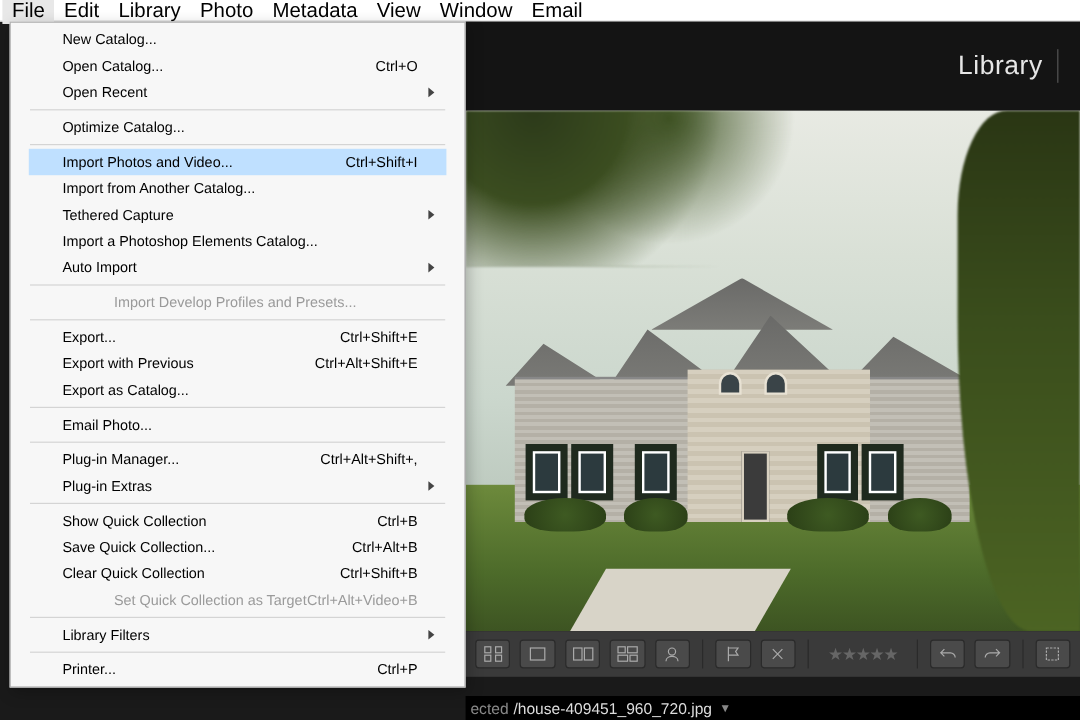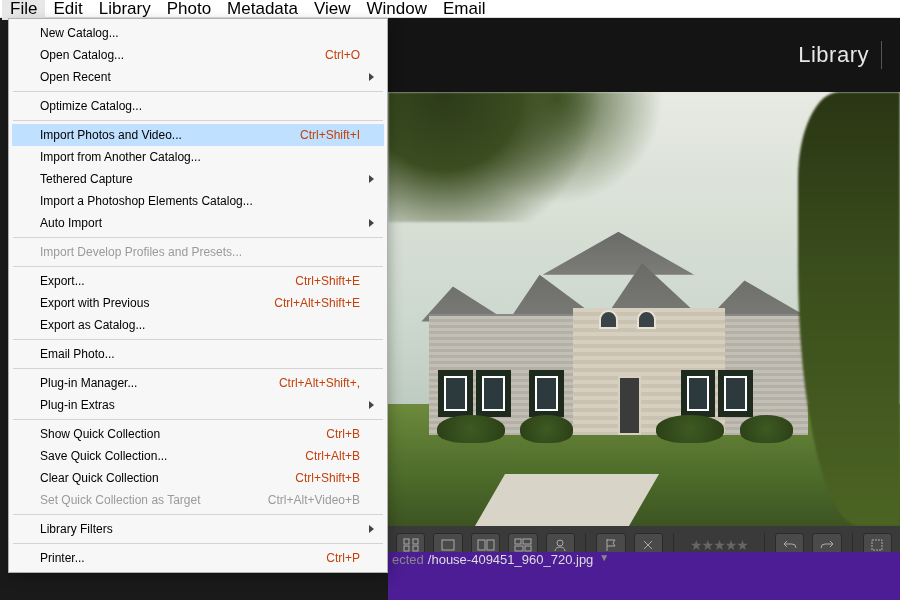--- a/index.html
+++ b/index.html
@@ -6,25 +6,25 @@
   body { font-family: "Segoe UI", Tahoma, sans-serif; font-size: 12px; background: #1a1a1a; width: 900px; height: 600px; overflow: hidden; position: relative; }
 
   .menubar { background: #fff; height: 18px; display: flex; align-items: center; padding: 0 2px; border-bottom: 1px solid #ddd; }
   .menubar-item { padding: 1px 8px; color: #000; cursor: default; font-size: 17px; }
   .menubar-item.open { background: #e8e8e8; }
 
   .topstrip { position: absolute; left: 388px; right: 0; top: 18px; height: 74px; background: #141414; display: flex; align-items: center; justify-content: flex-end; padding-right: 18px; }
   .module-label { color: #e6e6e6; font-size: 22px; font-weight: 300; letter-spacing: 0.5px; padding-right: 12px; }
   .module-sep { width: 1px; height: 28px; background: #555; }
 
-  .dropdown { position: absolute; left: 8px; top: 18px; width: 380px; background: #f7f7f7; border: 1px solid #b0b0b0; box-shadow: 2px 4px 12px rgba(0,0,0,0.25); padding: 3px 3px; z-index: 10; }
+  .dropdown { position: absolute; left: 8px; top: 18px; width: 380px; background: #f7f7f7; border: 1px solid #b0b0b0; box-shadow: 2px 4px 12px rgba(0,0,0,0.25); padding: 3px 15px; z-index: 10; }
   .menu-item { display: flex; align-items: center; height: 22px; padding: 0 24px 0 28px; color: #000; position: relative; font-size: 12px; }
   .menu-item .label { flex: 1; }
-  .menu-item .shortcut { color: #c2410c; font-size: 12px; }
-  .menu-item.disabled { color: #9a9a9a; }
+  .menu-item .shortcut { color: #000000; font-size: 12px; }
+  .menu-item.disabled { color: #9a9a9a; margin-left: 43px; }
   .menu-item.disabled .shortcut { color: #9a9a9a; }
   .menu-item.highlight { background: #bfe0ff; }
   .menu-item.has-sub::after { content: ""; position: absolute; right: 10px; top: 50%; transform: translateY(-50%); border-left: 5px solid #444; border-top: 4px solid transparent; border-bottom: 4px solid transparent; }
   .menu-sep { height: 1px; background: #d4d4d4; margin: 3px 1px; }
 
   .photo-area { position: absolute; left: 388px; right: 0; top: 92px; bottom: 74px; background: #2c2c2c; overflow: hidden; }
   .photo { width: 100%; height: 100%; position: relative; }
   .sky { position: absolute; inset: 0; background: linear-gradient(180deg,#e8eae3 0%,#d9e0d6 28%,#cbd7cd 55%,#aab8ac 100%); }
   .tree-l { position: absolute; left: 0; top: 0; width: 55%; height: 30%; background: radial-gradient(circle at 20% 0%, #2c3a1a 0%, #3b4d20 30%, transparent 60%), radial-gradient(circle at 60% 5%, #415626 0%, transparent 50%); filter: blur(1px); }
   .tree-r { position: absolute; right: 0; top: 0; width: 20%; height: 100%; background: linear-gradient(180deg,#2a3614 0%,#3a4d1c 40%,#4c6423 100%); border-radius: 40% 0 0 60% / 20% 0 0 60%; filter: blur(1px); }
@@ -51,21 +51,21 @@
   .bush.b2 { left: 24%; width: 14%; }
   .bush.b3 { left: 60%; width: 18%; }
   .bush.b4 { left: 82%; width: 14%; }
 
   .toolbar { position: absolute; left: 388px; right: 0; bottom: 36px; height: 38px; background: #3a3a3a; display: flex; align-items: center; padding: 0 8px; gap: 8px; }
   .tool-btn { width: 30px; height: 24px; background: #4a4a4a; border: 1px solid #2a2a2a; border-radius: 3px; display: flex; align-items: center; justify-content: center; color: #aaa; }
   .tool-sep { width: 1px; height: 24px; background: #2a2a2a; margin: 0 2px; }
   .stars { display: flex; gap: 1px; color: #666; font-size: 14px; letter-spacing: -1px; padding: 0 6px; }
   .tool-btn svg { stroke: #aaa; fill: none; }
 
-  .statusbar { position: absolute; left: 388px; right: 0; bottom: 0; height: 48px; background: #4c1d95; display: flex; align-items: flex-start; color: #bbb; font-size: 13px; padding: 0 4px; }
+  .statusbar { position: absolute; left: 388px; right: 0; bottom: 0; height: 20px; background: #000000; display: flex; align-items: center; color: #bbb; font-size: 13px; padding: 0 4px; }
   .status-lbl { color: #888; padding-right: 4px; }
   .status-path { color: #ddd; }
   .status-drop { color: #888; padding-left: 6px; font-size: 10px; }
 </style>
 </head>
 <body>
 
 <div class="menubar" id="menubar">
     <div class="menubar-item open">File</div>
     <div class="menubar-item">Edit</div>

